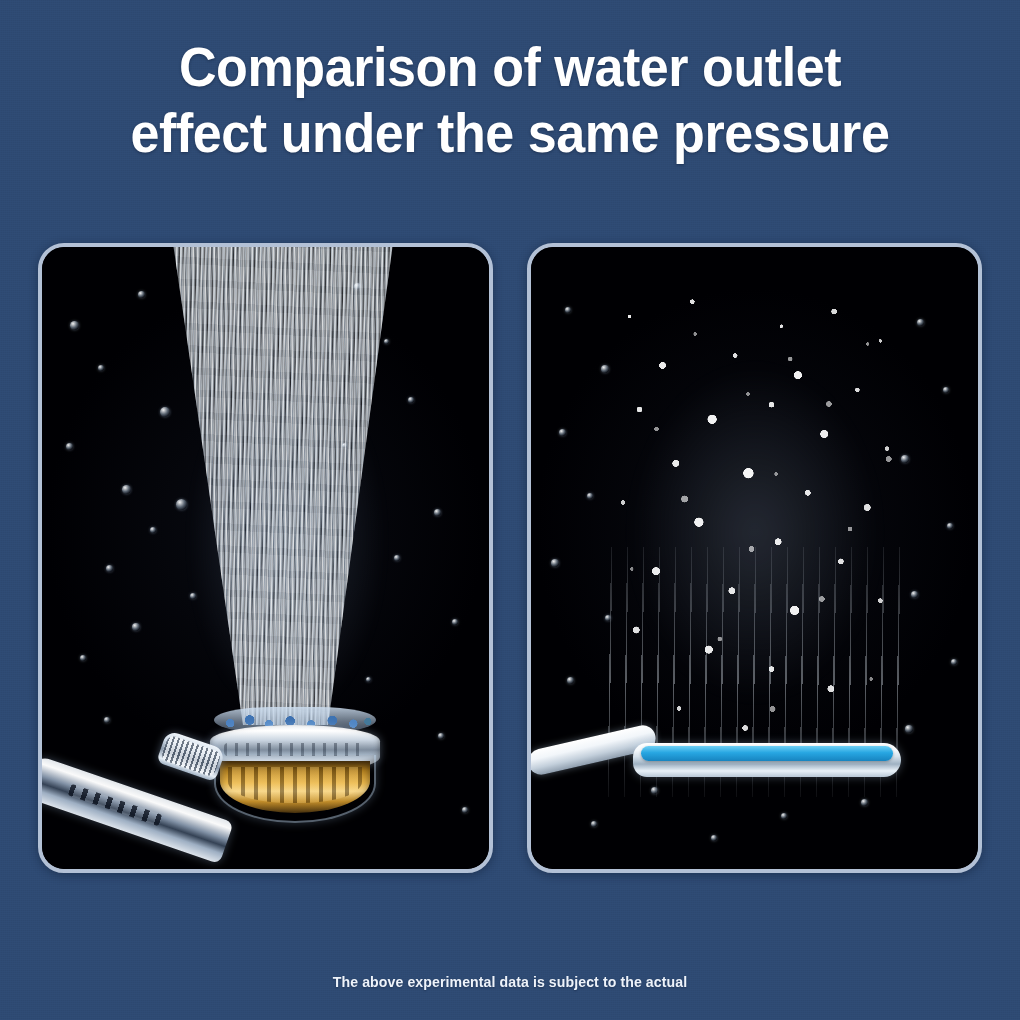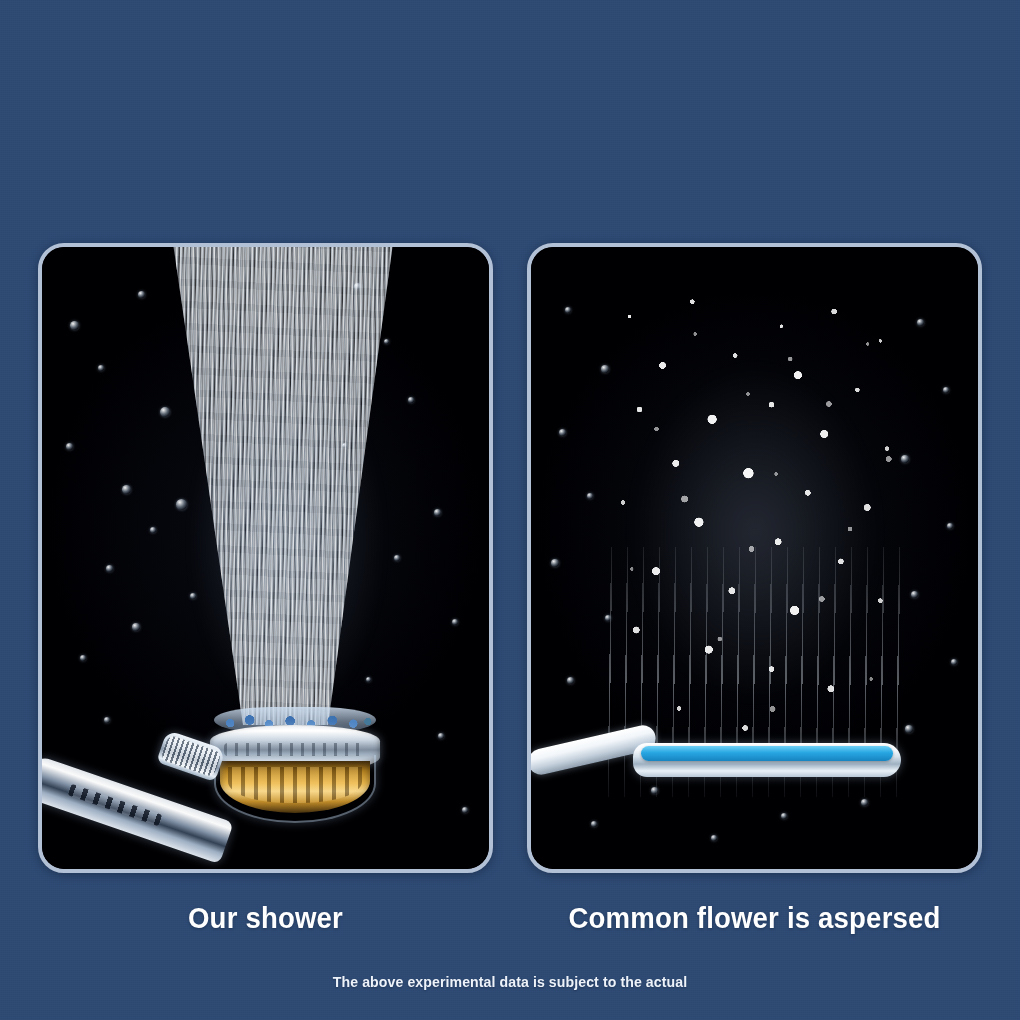--- a/index.html
+++ b/index.html
@@ -409,20 +409,24 @@
     transform:scaleX(0.94);
     text-shadow:0 1px 2px rgba(10,22,44,.38);
     z-index:5;
   }
 </style>
 </head>
 <body>
 
 <div id="poster">
 
+  <div class="title-block">
+    <span class="title-line">Comparison of water outlet</span>
+    <span class="title-line">effect under the same pressure</span>
+  </div>
 
   <div class="panels">
 
     <div class="panel">
       <div class="panel-inner">
 
         <div class="drop" style="left:28px;  top:74px;  width:9px;  height:9px;"></div>
         <div class="drop" style="left:56px;  top:118px; width:6px;  height:6px;"></div>
         <div class="drop" style="left:96px;  top:44px;  width:7px;  height:7px;"></div>
         <div class="drop" style="left:118px; top:160px; width:10px; height:10px;"></div>
@@ -495,21 +499,16 @@
         <div class="flat-head">
           <div class="hose"></div>
           <div class="plate"></div>
           <div class="blue-band"></div>
         </div>
       </div>
     </div>
 
   </div>
 
-  <div class="captions">
-    <div class="caption">Our shower</div>
-    <div class="caption-spacer"></div>
-    <div class="caption">Common flower is aspersed</div>
-  </div>
 
   <div class="footnote">The above experimental data is subject to the actual</div>
 
 </div>
 
 </body></html>

